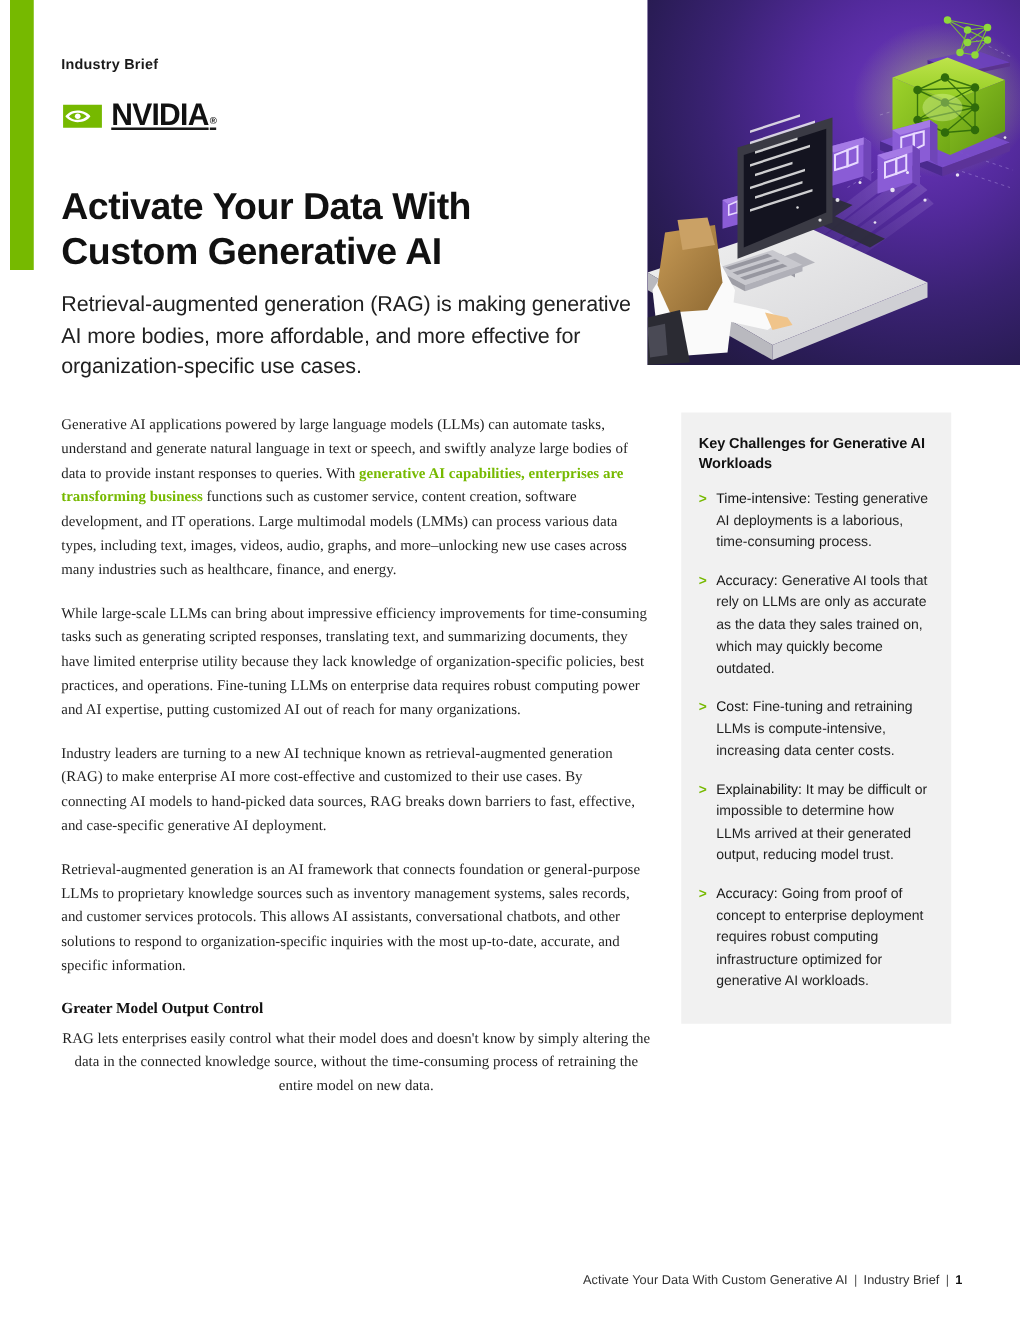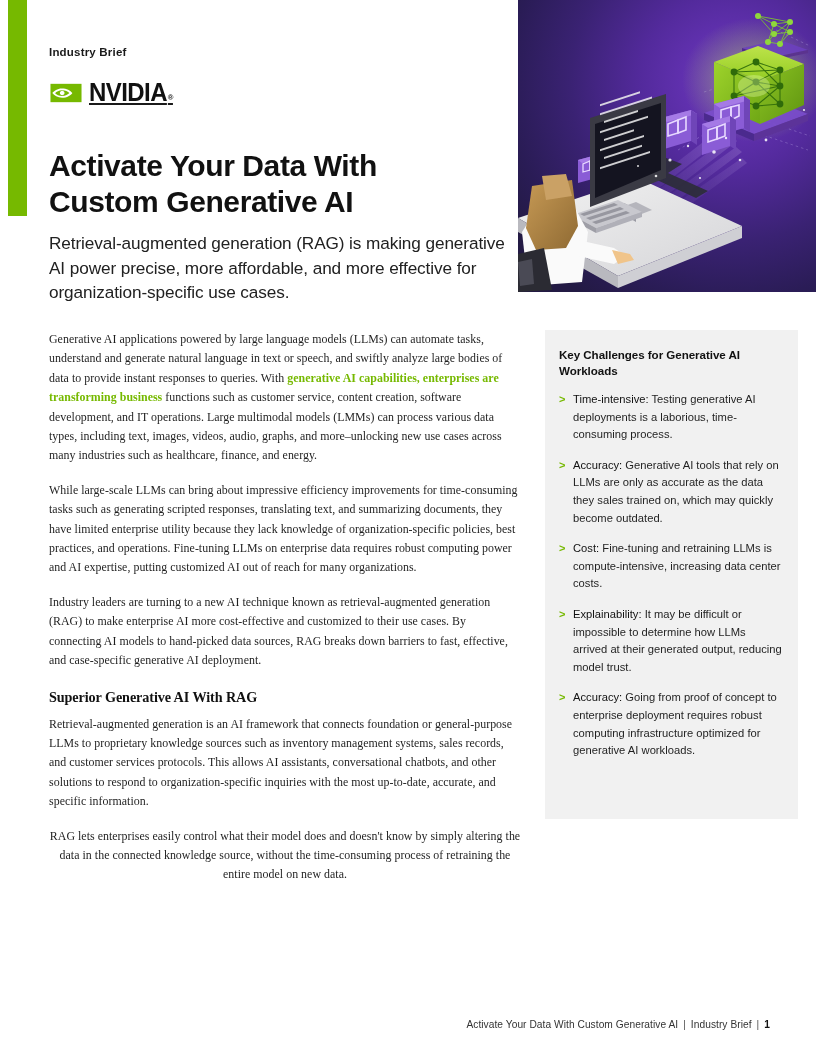--- a/index.html
+++ b/index.html
@@ -142,21 +142,21 @@
     margin-top: 16px;
     margin-bottom: 7px;
     letter-spacing: -0.05px;
   }
 
   
   .callout {
     position: absolute;
     left: 545px;
     top: 330px;
-    width: 253px;
+    width: 216px;
     min-height: 489px;
     background: #f1f1f1;
     padding: 17px 16px 18px 14px;
   }
 
   .callout-title {
     font-size: 11.6px;
     line-height: 15.5px;
     font-weight: bold;
     color: #111111;
@@ -417,35 +417,35 @@
 <div class="logo">
   <svg class="logo-eye" viewBox="0 0 48 34">
     <path d="M2 4 L46 4 L46 30 L2 30 Z" fill="#76b900"></path>
     <path d="M18 10.5c-6.2 0-11 3.4-13.4 6.6 2.6 3.6 7.6 6.6 13.8 6.6 7 0 12.6-3.4 14.6-6.8-2.6-3.4-8-6.4-15-6.4zm0.4 2.6c4.6 0 8.4 2 10.4 3.9-1.8 2.1-5.6 4.1-10.2 4.1-4.4 0-8.2-1.9-10-3.9 1.8-2.1 5.4-4.1 9.8-4.1z" fill="#ffffff"></path>
     <path d="M18.6 13.8c-1.8 0-3.3 1.4-3.3 3.2s1.5 3.2 3.3 3.2 3.3-1.4 3.3-3.2-1.5-3.2-3.3-3.2z" fill="#ffffff"></path>
   </svg>
   <span class="logo-word"><span>NVIDIA</span><span class="logo-reg">®</span></span>
 </div>
 
 <h1 class="doc-title">Activate Your Data With Custom Generative AI</h1>
-<p class="doc-subtitle">Retrieval-augmented generation (RAG) is making generative AI power precise, more affordable, and more effective for organization-specific use cases.</p>
+<p class="doc-subtitle">Retrieval-augmented generation (RAG) is making generative AI more bodies, more affordable, and more effective for organization-specific use cases.</p>
 
 <div class="body-col">
 
   <p><span>Generative AI applications powered by large language models (LLMs) can automate tasks, understand and generate natural language in text or speech, and swiftly analyze large bodies of data to provide instant responses to queries. With </span><span class="hl">generative AI capabilities, enterprises are transforming business</span><span> functions such as customer service, content creation, software development, and IT operations. Large multimodal models (LMMs) can process various data types, including text, images, videos, audio, graphs, and more–unlocking new use cases across many industries such as healthcare, finance, and energy.</span></p>
 
   <p>While large-scale LLMs can bring about impressive efficiency improvements for time-consuming tasks such as generating scripted responses, translating text, and summarizing documents, they have limited enterprise utility because they lack knowledge of organization-specific policies, best practices, and operations. Fine-tuning LLMs on enterprise data requires robust computing power and AI expertise, putting customized AI out of reach for many organizations.</p>
 
   <p>Industry leaders are turning to a new AI technique known as retrieval-augmented generation (RAG) to make enterprise AI more cost-effective and customized to their use cases. By connecting AI models to hand-picked data sources, RAG breaks down barriers to fast, effective, and case-specific generative AI deployment.</p>
 
-  <h2 class="section-head">Superior Generative AI With RAG</h2>
 
   <p>Retrieval-augmented generation is an AI framework that connects foundation or general-purpose LLMs to proprietary knowledge sources such as inventory management systems, sales records, and customer services protocols. This allows AI assistants, conversational chatbots, and other solutions to respond to organization-specific inquiries with the most up-to-date, accurate, and specific information.</p>
 
 
+  <h3 class="sub-head">Greater Model Output Control</h3>
 
   <p>RAG lets enterprises easily control what their model does and doesn't know by simply altering the data in the connected knowledge source, without the time-consuming process of retraining the entire model on new data.</p>
 </div>
 
 <aside class="callout">
   <div class="callout-title">Key Challenges for Generative AI Workloads</div>
 
   <div class="challenge">
     <span class="chev">&gt;</span>
     <span class="challenge-text"><b>Time-intensive:</b><span> Testing generative AI deployments is a laborious, time-consuming process.</span></span>

